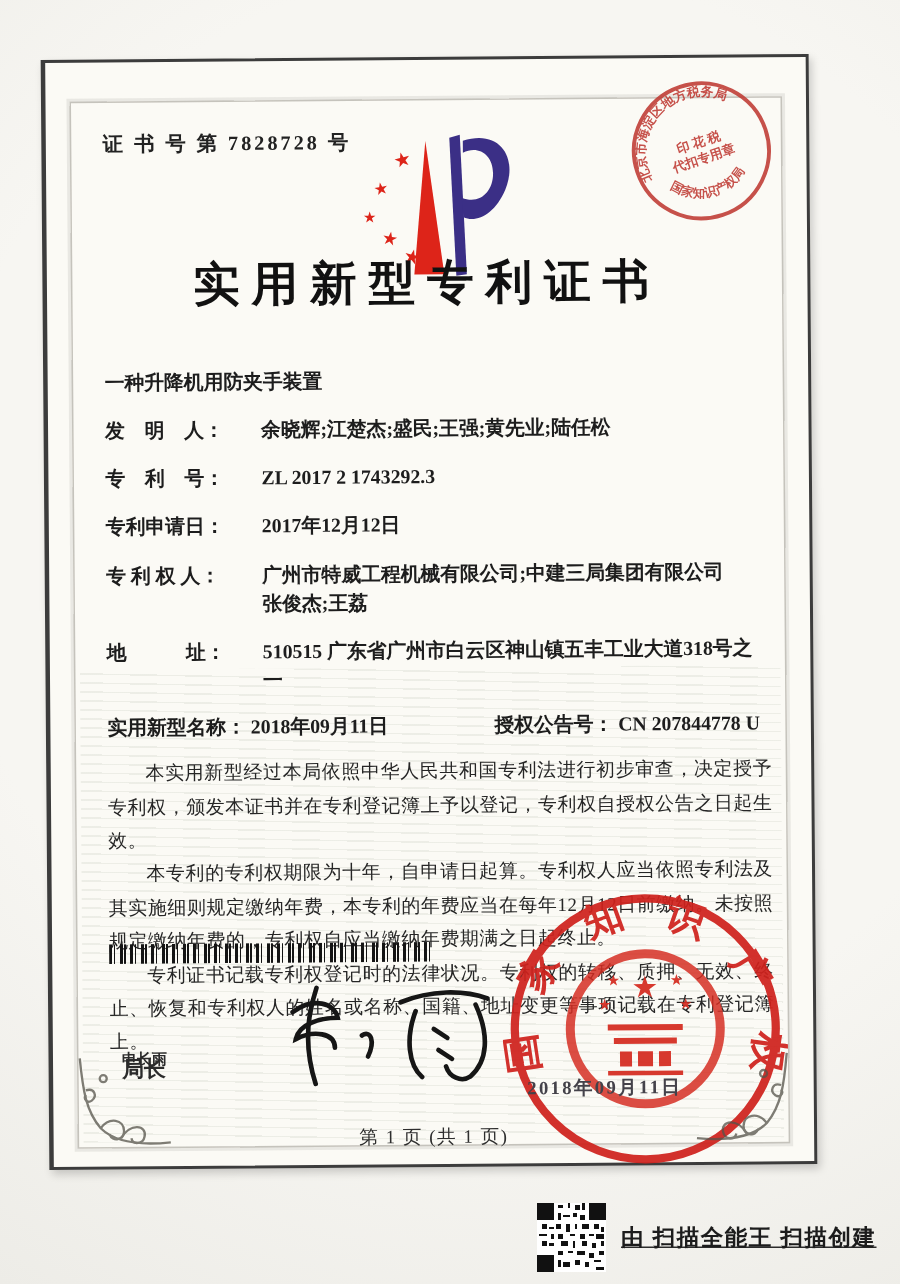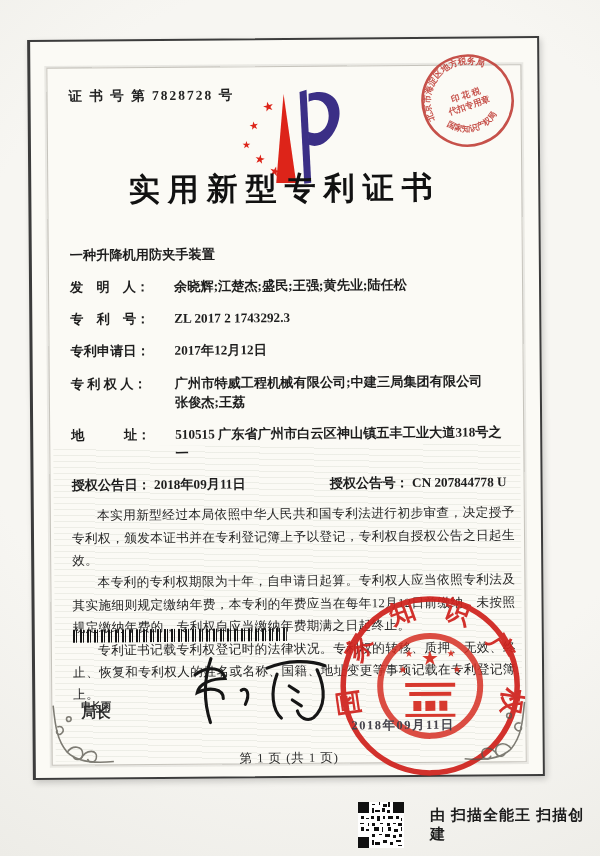--- a/index.html
+++ b/index.html
@@ -62,22 +62,23 @@
     letter-spacing:1.5px; color:#44424a;
   }
   .page-footer {
     position:absolute; left:0; right:0; top:710px; text-align:center;
     font-size:12.5px; color:#2e2e2e; letter-spacing:1px;
   }
   .flourish { position:absolute; width:70px; height:70px; bottom:10px; opacity:.75; }
   .flourish.left { left:12px; }
   .flourish.right { right:12px; transform:scaleX(-1); }
   .watermark {
-    position:absolute; left:358px; top:802px; display:flex; align-items:center; gap:26px;
+    position:absolute; left:358px; top:802px; display:flex; align-items:center; gap:10px;
     font-family:"Liberation Sans","DejaVu Sans",sans-serif;
+    text-decoration:underline;
   }
   .watermark-text { font-size:15px; font-weight:700; color:#1c1c1c; letter-spacing:1px; }
   .seal-ring-text { font-family:"Liberation Serif","DejaVu Serif",serif; font-weight:700; }
 </style>
 </head>
 <body>
 
 <div class="page">
   <div class="inner-frame"></div>
   <div class="guilloche"></div>
@@ -138,21 +139,21 @@
     </div>
     <div class="field-row">
       <span class="field-label">地　　　址：</span>
       <span class="field-value">
         <span>510515 广东省广州市白云区神山镇五丰工业大道318号之</span><br>
         <span>一</span>
       </span>
     </div>
     <div class="grant-row">
       <span>
-        <span>授权公告日：</span>
+        <span>实用新型名称：</span>
         <span>2018年09月11日</span>
       </span>
       <span>
         <span>授权公告号：</span>
         <span>CN 207844778 U</span>
       </span>
     </div>
     <div class="paragraphs">
       <div class="para">本实用新型经过本局依照中华人民共和国专利法进行初步审查，决定授予专利权，颁发本证书并在专利登记簿上予以登记，专利权自授权公告之日起生效。</div>
       <div class="para">本专利的专利权期限为十年，自申请日起算。专利权人应当依照专利法及其实施细则规定缴纳年费，本专利的年费应当在每年12月12日前缴纳。未按照规定缴纳年费的，专利权自应当缴纳年费期满之日起终止。</div>

